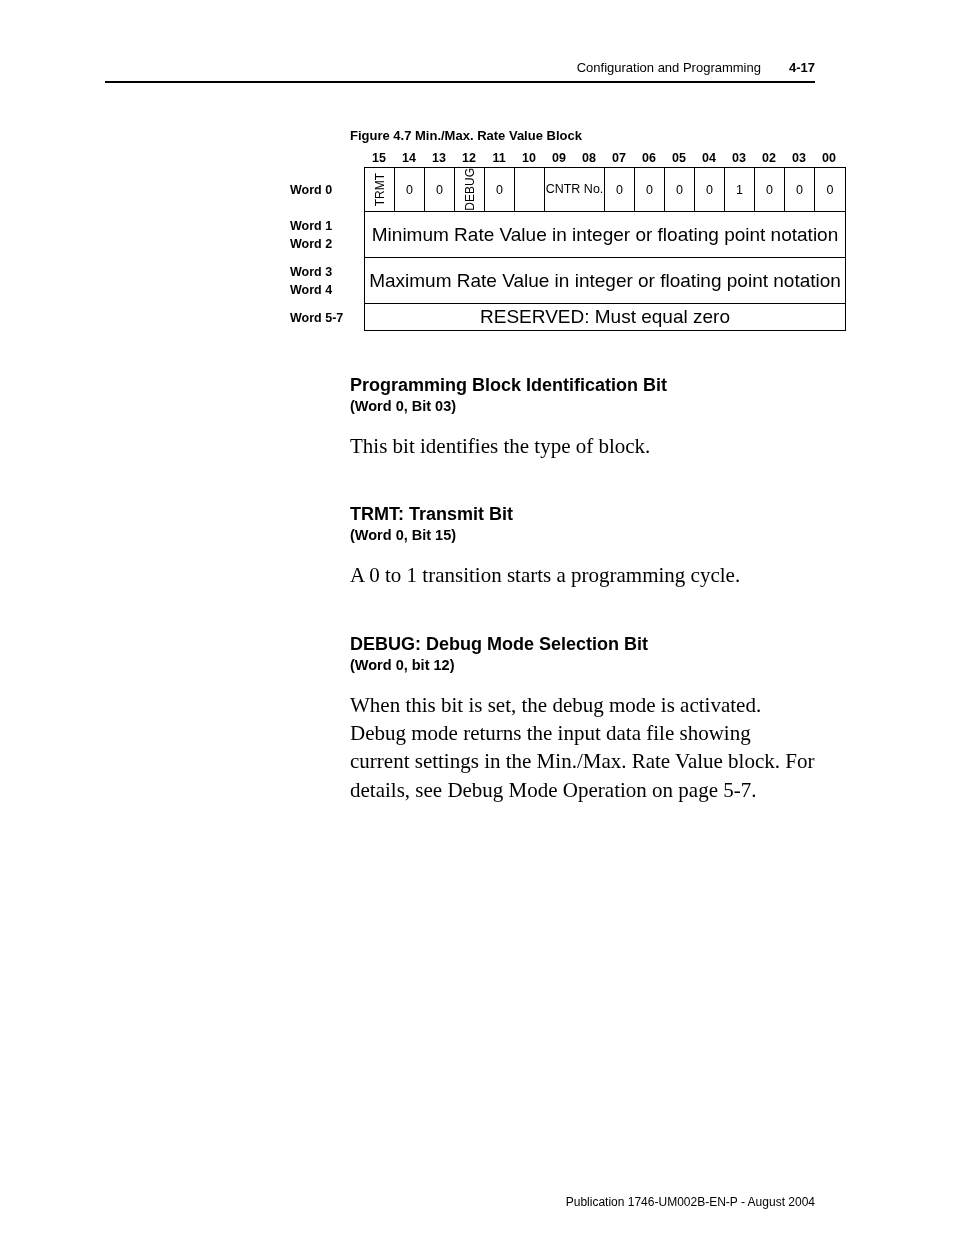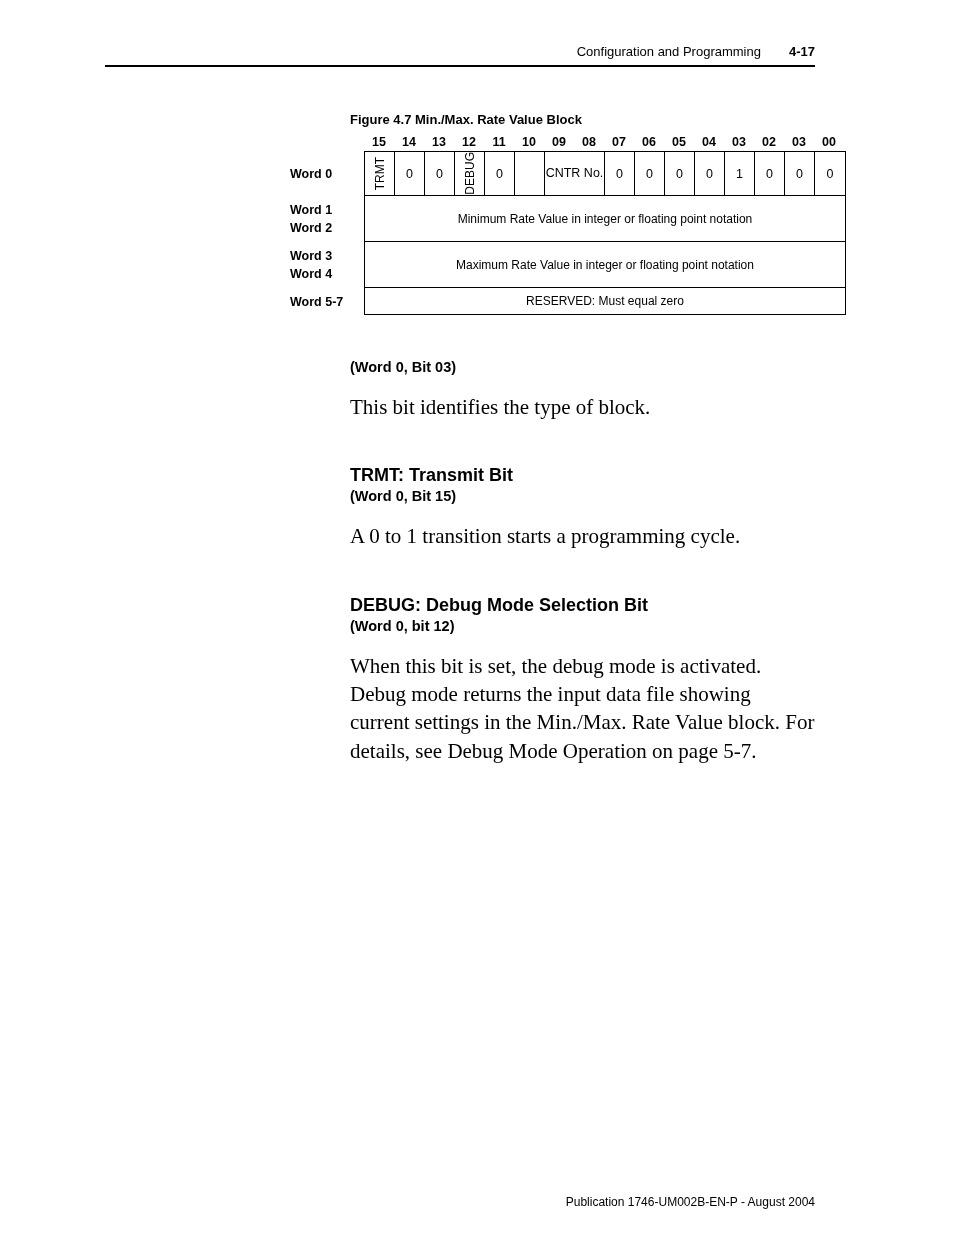--- a/index.html
+++ b/index.html
@@ -1,34 +1,34 @@
 <!DOCTYPE html>
 <html><head>
 <meta charset="utf-8">
 <style>
   * { box-sizing: border-box; margin: 0; padding: 0; }
   html, body { width: 954px; height: 1235px; background: #fff; font-family: Georgia, 'Times New Roman', serif; color: #000; }
-  .page { position: relative; width: 920px; height: 1235px; padding: 44px 105px 40px 105px; }
+  .page { position: relative; width: 920px; height: 1235px; padding: 60px 105px 40px 105px; }
   .header { display: flex; justify-content: flex-end; align-items: baseline; gap: 28px; font-family: Arial, Helvetica, sans-serif; font-size: 13px; margin-bottom: 6px; }
   .header .secnum { font-weight: 700; }
   .rule { height: 2px; background: #000; margin-bottom: 45px; }
   .content { margin-left: 245px; }
   .figcap { font-family: Liberation Sans, sans-serif; font-weight: 700; font-size: 13px; margin-bottom: 8px; }
 
   
   .figwrap { display: grid; grid-template-columns: 60px auto; column-gap: 14px; font-family: Arial, Helvetica, sans-serif; font-size: 12.5px; margin-left: -60px; }
   .bits-row { grid-column: 2; display: grid; grid-template-columns: repeat(16, 30px); font-weight: 700; text-align: center; margin-bottom: 2px; }
   .row-label { font-weight: 700; align-self: center; }
   .tbl { grid-column: 2; border: 1px solid #000; display: grid; }
   .w0 { grid-template-columns: repeat(16, 30px); display: grid; border-bottom: 1px solid #000; height: 44px; }
   .cell { border-right: 1px solid #000; display: flex; align-items: center; justify-content: center; text-align:center; }
   .cell:last-child { border-right: none; }
   .vtxt { writing-mode: vertical-rl; transform: rotate(180deg); font-size: 12px; }
   .cell2 { grid-column: span 2; }
-  .w12, .w34, .w57 { display:flex; align-items:center; justify-content:center; font-size:12px; }
+  .w12, .w34, .w57 { display:flex; align-items:center; justify-content:center; font-size:19px; }
   .w12 { height: 46px; border-bottom:1px solid #000; }
   .w34 { height: 46px; border-bottom:1px solid #000; }
   .w57 { height: 26px; }
 
   .word1-2-label, .word3-4-label { display:flex; flex-direction:column; justify-content:center; gap:4px; font-weight:700; }
   .word5-7-label { font-weight:700; align-self:center; }
 
   
   .sec { margin-top: 44px; }
   .sec-h1 { font-family: Arial, Helvetica, sans-serif; font-weight: 700; font-size: 18px; }
@@ -116,20 +116,21 @@
       </div>
 
       <div class="word5-7-label">Word 5-7</div>
       <div class="tbl" style="border-top:none;">
         <div class="w57">RESERVED: Must equal zero</div>
       </div>
 
     </div>
 
     <div class="sec">
+      <div class="sec-h1">Programming Block Identification Bit</div>
       <div class="sec-h2">(Word 0, Bit 03)</div>
       <div class="sec-body">This bit identifies the type of block.</div>
     </div>
 
     <div class="sec">
       <div class="sec-h1">TRMT: Transmit Bit</div>
       <div class="sec-h2">(Word 0, Bit 15)</div>
       <div class="sec-body">A 0 to 1 transition starts a programming cycle.</div>
     </div>
 

